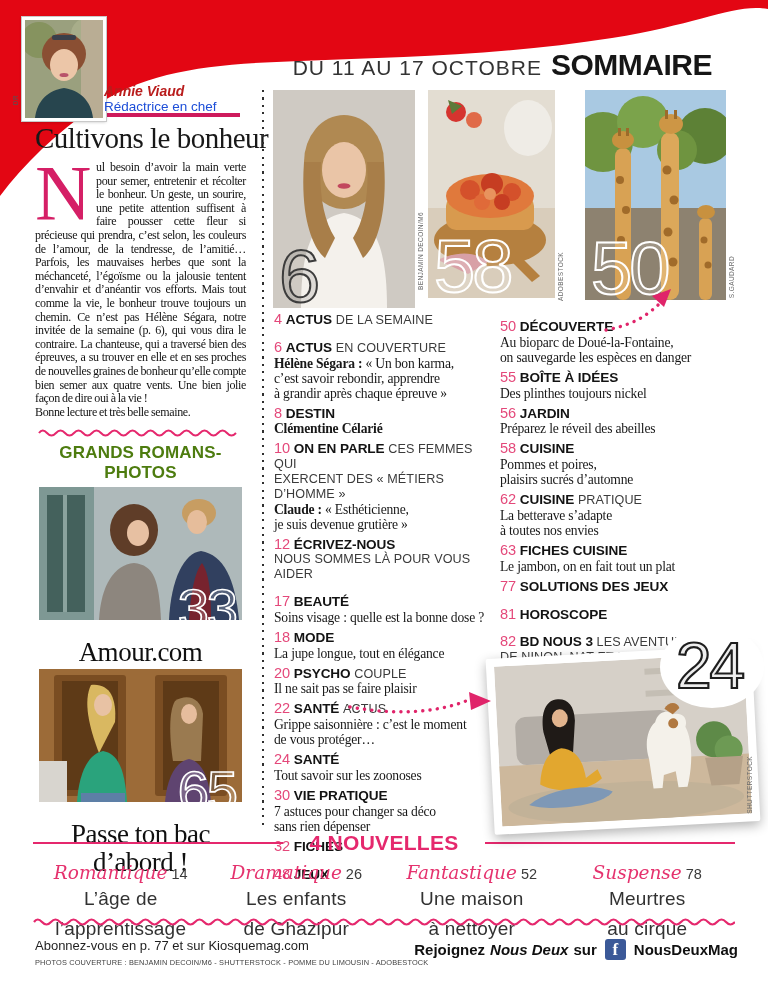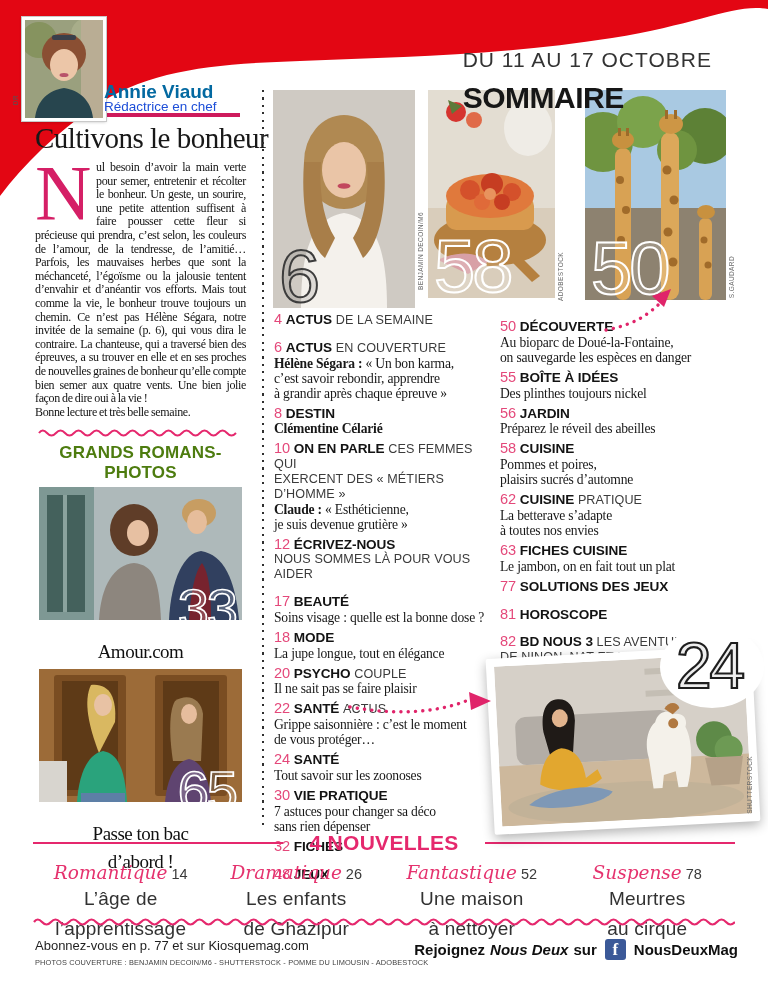--- a/index.html
+++ b/index.html
@@ -10,25 +10,25 @@
   
   #ribbon{position:absolute;top:0;left:0;}
 
   #editor-photo{position:absolute;left:22px;top:17px;width:78px;height:98px;
     background:#fff;border:3px solid #fff;box-shadow:0 0 0 1px #c9c9c9,0 1px 3px rgba(0,0,0,.25);z-index:6;}
   .vcred{position:absolute;font-size:6.5px;color:#6b6b6b;letter-spacing:.4px;
     writing-mode:vertical-rl;transform:rotate(180deg);white-space:nowrap;}
   #editor-credit{left:12px;top:95px;z-index:7;color:#555;}
 
   #editor-id{position:absolute;left:104px;top:84px;z-index:6;line-height:15px;}
-  #editor-name{font-size:19px;font-weight:700;color:#0369a1;}
+  #editor-name{font-size:14px;font-weight:700;color:#b91c1c;font-style:italic;}
   #editor-role{font-size:13.5px;font-weight:400;color:#1d4ed8;}
   #editor-bar{position:absolute;left:35px;top:113px;width:205px;height:3.5px;background:#ce1a5c;z-index:5;}
 
-  #masthead{position:absolute;top:48px;right:56px;display:flex;align-items:baseline;gap:9px;z-index:3;flex-direction:column;}
+  #masthead{position:absolute;top:48px;right:56px;display:flex;align-items:baseline;gap:9px;z-index:3;}
   #date-range{font-size:21px;color:#333;letter-spacing:1px;}
   #sommaire-title{font-size:30px;font-weight:800;letter-spacing:-.5px;color:#161616;}
 
   
   #edito{position:absolute;left:35px;top:122px;width:211px;}
   #edito h1{margin:0 0 6px 0;font-family:"Liberation Serif",serif;font-weight:400;
     font-size:29px;letter-spacing:-.5px;color:#181818;white-space:nowrap;}
   #edito .body{font-family:"Liberation Serif",serif;font-size:12px;line-height:13.6px;
     text-align:justify;color:#131313;letter-spacing:-.35px;word-spacing:-.5px;}
   #dropcap{float:left;font-family:"Liberation Serif",serif;font-size:78px;line-height:60px;
@@ -36,21 +36,21 @@
   .closing{white-space:pre-line;}
 
   
   #romans{position:absolute;left:35px;top:428px;width:211px;}
   .wave{margin:0 auto;}
   #romans-heading{margin:5px 0 4px 0;text-align:center;font-size:17px;font-weight:800;
     letter-spacing:.2px;color:#4d7c0f;}
   .roman-photo{position:relative;width:203px;height:146px;margin:3px auto 0 auto;overflow:hidden;}
   .roman-num{position:absolute;right:6px;bottom:-4px;font-size:56px;letter-spacing:-2px;
     color:rgba(255,255,255,.18);-webkit-text-stroke:1.7px #fff;line-height:1;}
-  .roman-caption{font-family:"Liberation Serif",serif;font-size:19px;line-height:28px;
+  .roman-caption{font-family:"Liberation Serif",serif;font-size:27px;line-height:28px;
     text-align:center;color:#101010;margin-top:5px;white-space:pre-line;letter-spacing:-.5px;}
 
   
   #col-sep{position:absolute;left:262px;top:90px;width:2.2px;height:740px;
     background:repeating-linear-gradient(to bottom,#2f2f2f 0 2.2px,transparent 2.2px 7.4px);}
 
   
   .feat{position:absolute;overflow:hidden;}
   #feat-1{left:273px;top:90px;width:142px;height:218px;}
   #feat-2{left:428px;top:90px;width:127px;height:208px;}

